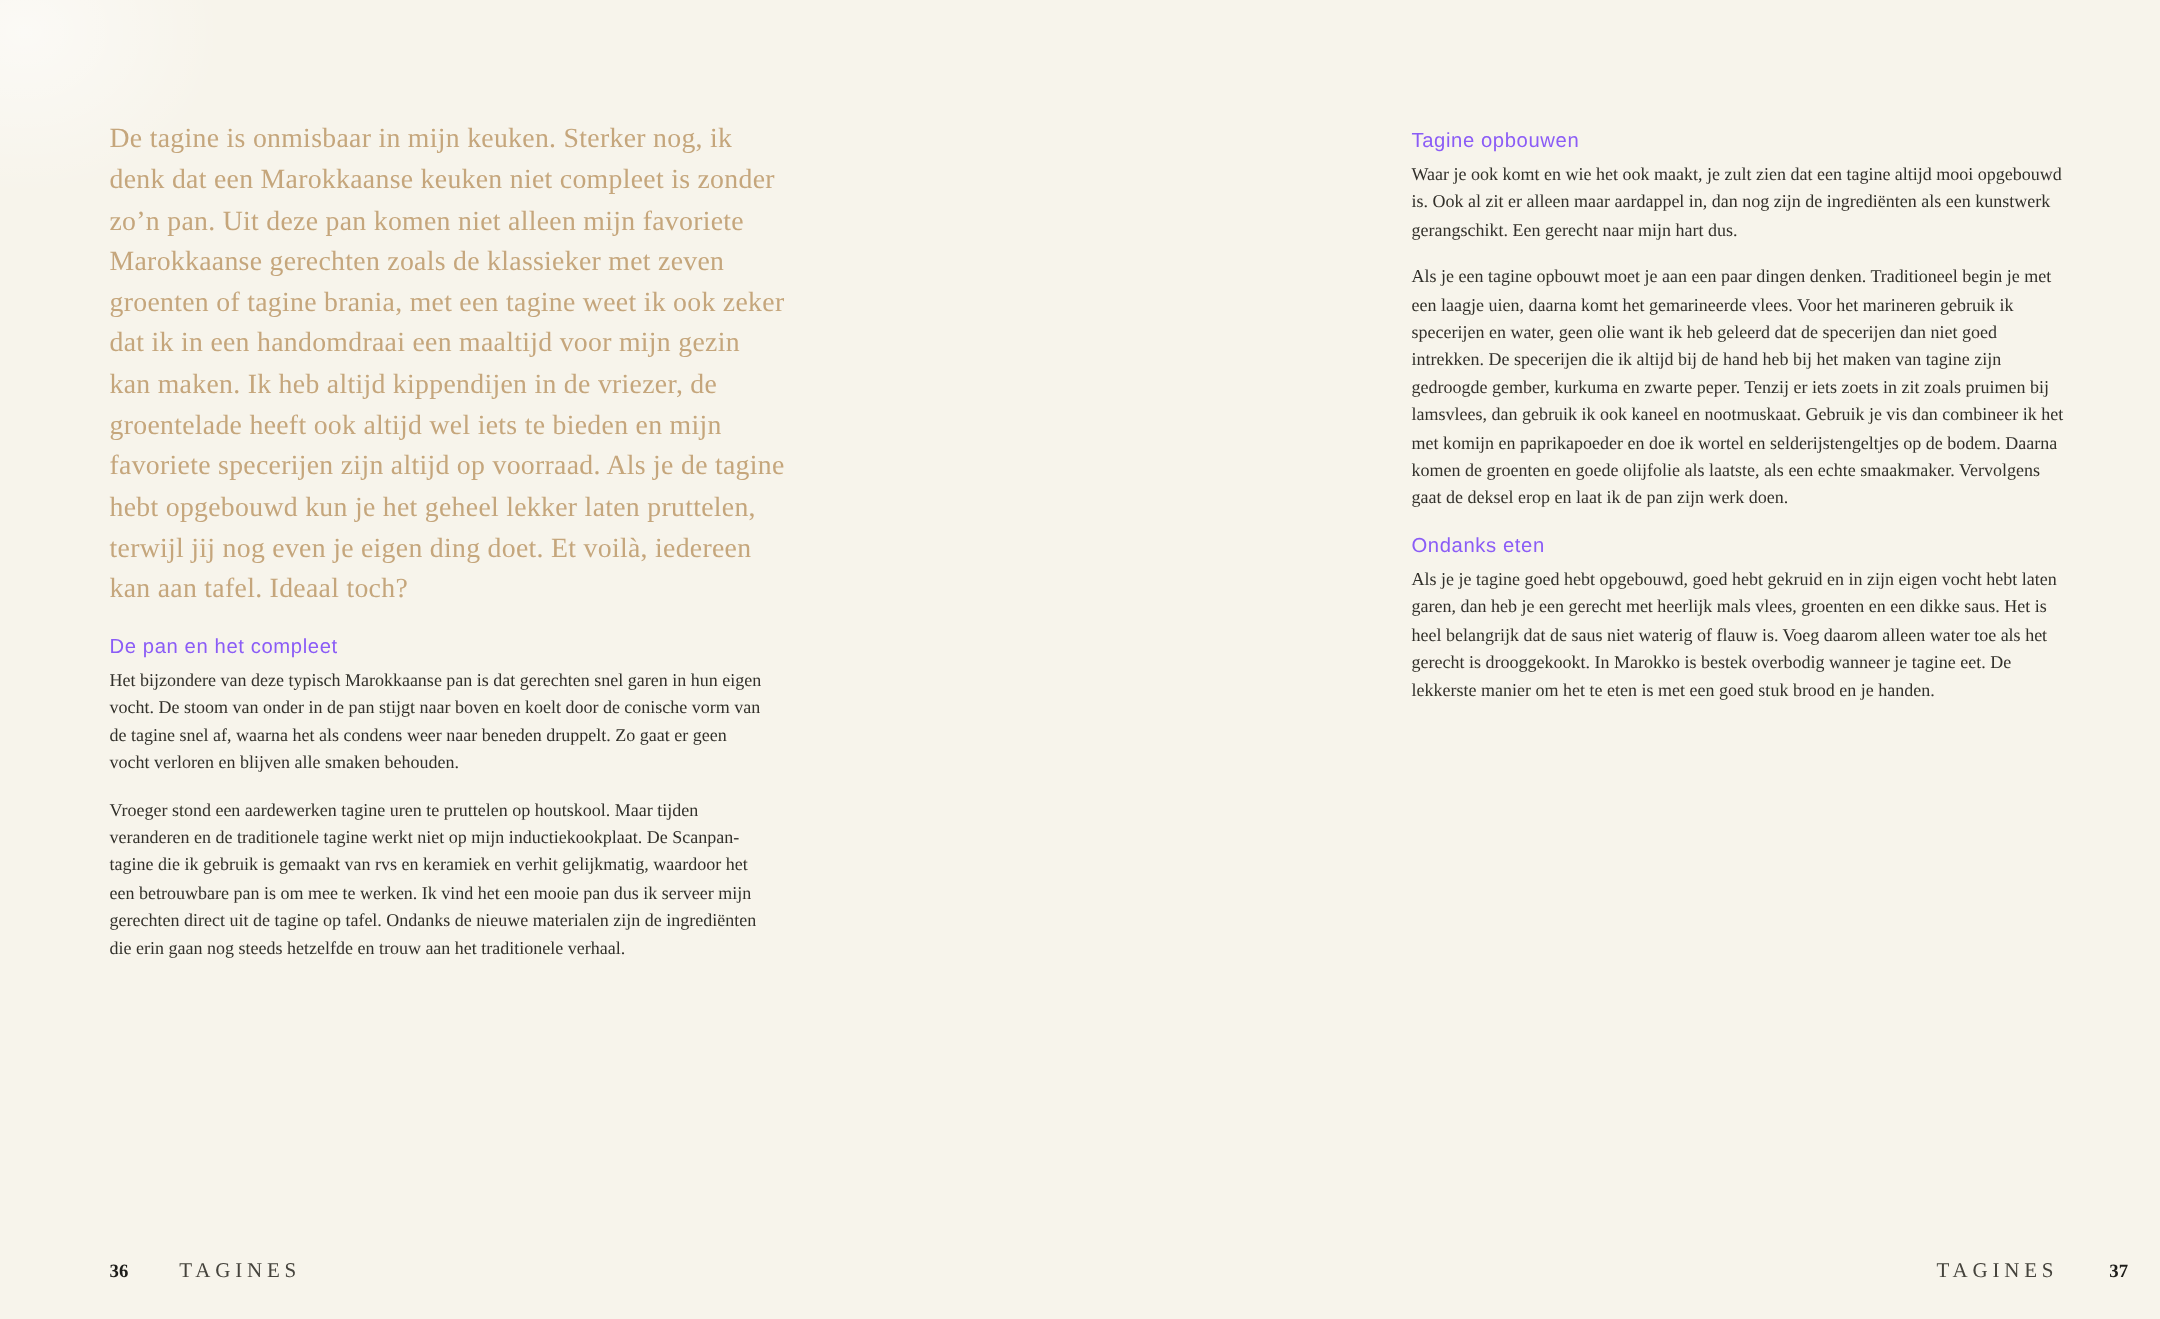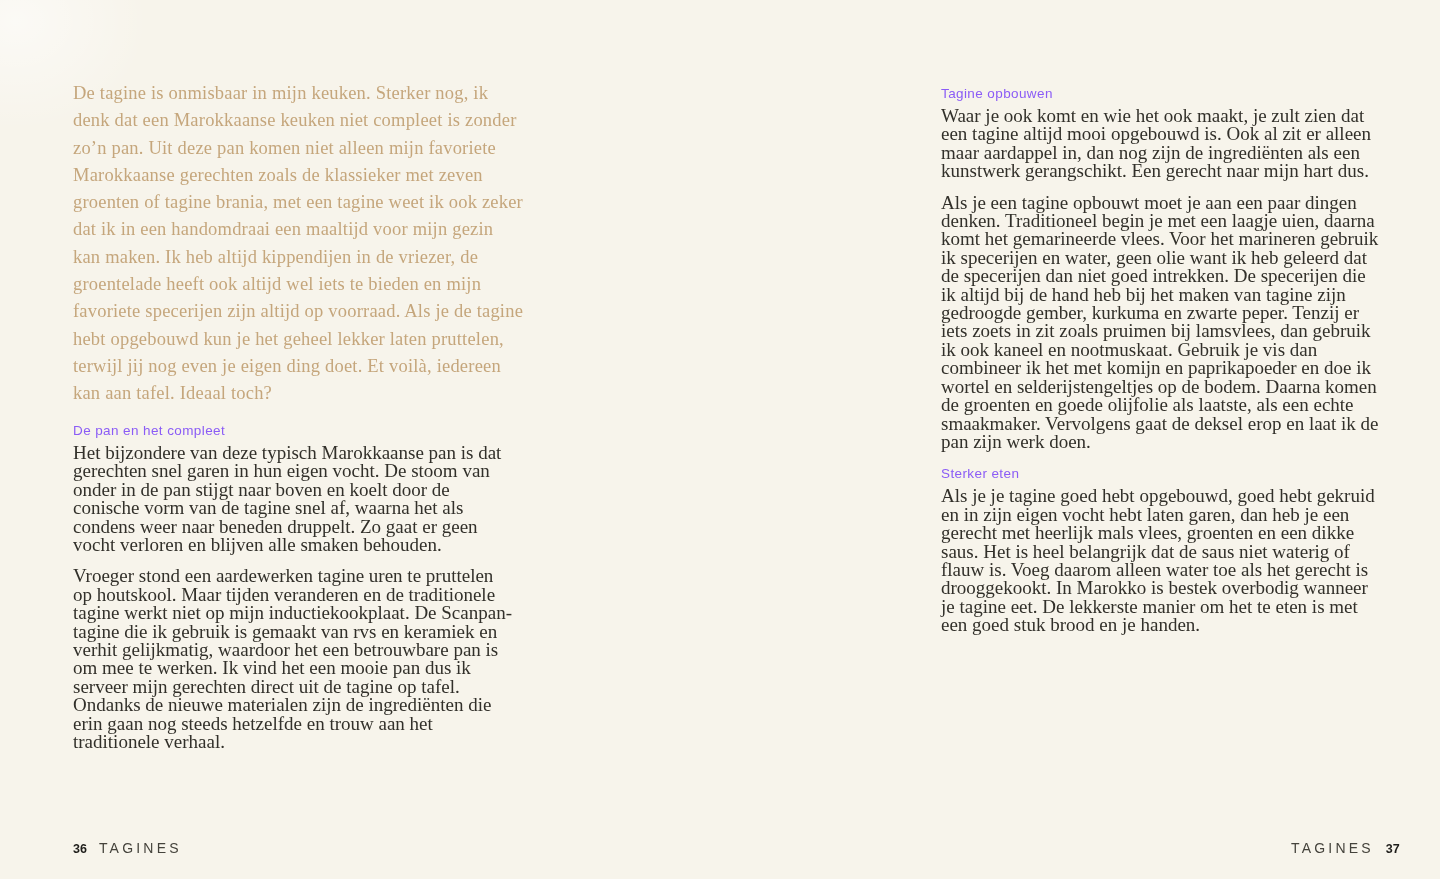--- a/index.html
+++ b/index.html
@@ -58,33 +58,33 @@
     font-weight: 500;
     letter-spacing: 0.4px;
     color: #8b5cf6;
     margin: 0 0 6px 0;
   }
   .section + .section .heading {
     margin-top: 15px;
   }
   .body-par {
     margin: 0 0 13px 0;
-    font-size: 19px;
+    font-size: 12px;
     line-height: 18.4px;
     color: #32302a;
   }
   .body-par:last-child { margin-bottom: 0; }
 
   .footer {
     position: absolute;
     top: 840px;
-    font-family: Liberation Sans, sans-serif;
+    font-family: Liberation Serif, serif;
     display: flex;
     align-items: baseline;
-    gap: 12px;
+    gap: 34px;
   }
   .footer-left  { left: 73px; }
   .footer-right { left: 571px;  }
   .pagenum {
     font-size: 12.5px;
     font-weight: bold;
     color: #1e1d1a;
   }
   .chapter {
     font-size: 14px;
@@ -118,21 +118,21 @@
 
   <div class="right-col">
 
     <div class="section">
       <h2 class="heading">Tagine opbouwen</h2>
       <p class="body-par">Waar je ook komt en wie het ook maakt, je zult zien dat een tagine altijd mooi opgebouwd is. Ook al zit er alleen maar aardappel in, dan nog zijn de ingrediënten als een kunstwerk gerangschikt. Een gerecht naar mijn hart dus.</p>
       <p class="body-par">Als je een tagine opbouwt moet je aan een paar dingen denken. Traditioneel begin je met een laagje uien, daarna komt het gemarineerde vlees. Voor het marineren gebruik ik specerijen en water, geen olie want ik heb geleerd dat de specerijen dan niet goed intrekken. De specerijen die ik altijd bij de hand heb bij het maken van tagine zijn gedroogde gember, kurkuma en zwarte peper. Tenzij er iets zoets in zit zoals pruimen bij lamsvlees, dan gebruik ik ook kaneel en nootmuskaat. Gebruik je vis dan combineer ik het met komijn en paprikapoeder en doe ik wortel en selderijstengeltjes op de bodem. Daarna komen de groenten en goede olijfolie als laatste, als een echte smaakmaker. Vervolgens gaat de deksel erop en laat ik de pan zijn werk doen.</p>
     </div>
 
     <div class="section">
-      <h2 class="heading">Sterker eten</h2>
+      <h2 class="heading">Ondanks eten</h2>
       <p class="body-par">Als je je tagine goed hebt opgebouwd, goed hebt gekruid en in zijn eigen vocht hebt laten garen, dan heb je een gerecht met heerlijk mals vlees, groenten en een dikke saus. Het is heel belangrijk dat de saus niet waterig of flauw is. Voeg daarom alleen water toe als het gerecht is drooggekookt. In Marokko is bestek overbodig wanneer je tagine eet. De lekkerste manier om het te eten is met een goed stuk brood en je handen.</p>
     </div>
 
   </div>
 
   <div class="footer footer-right">
     <span class="chapter">TAGINES</span>
     <span class="pagenum">37</span>
   </div>
 

